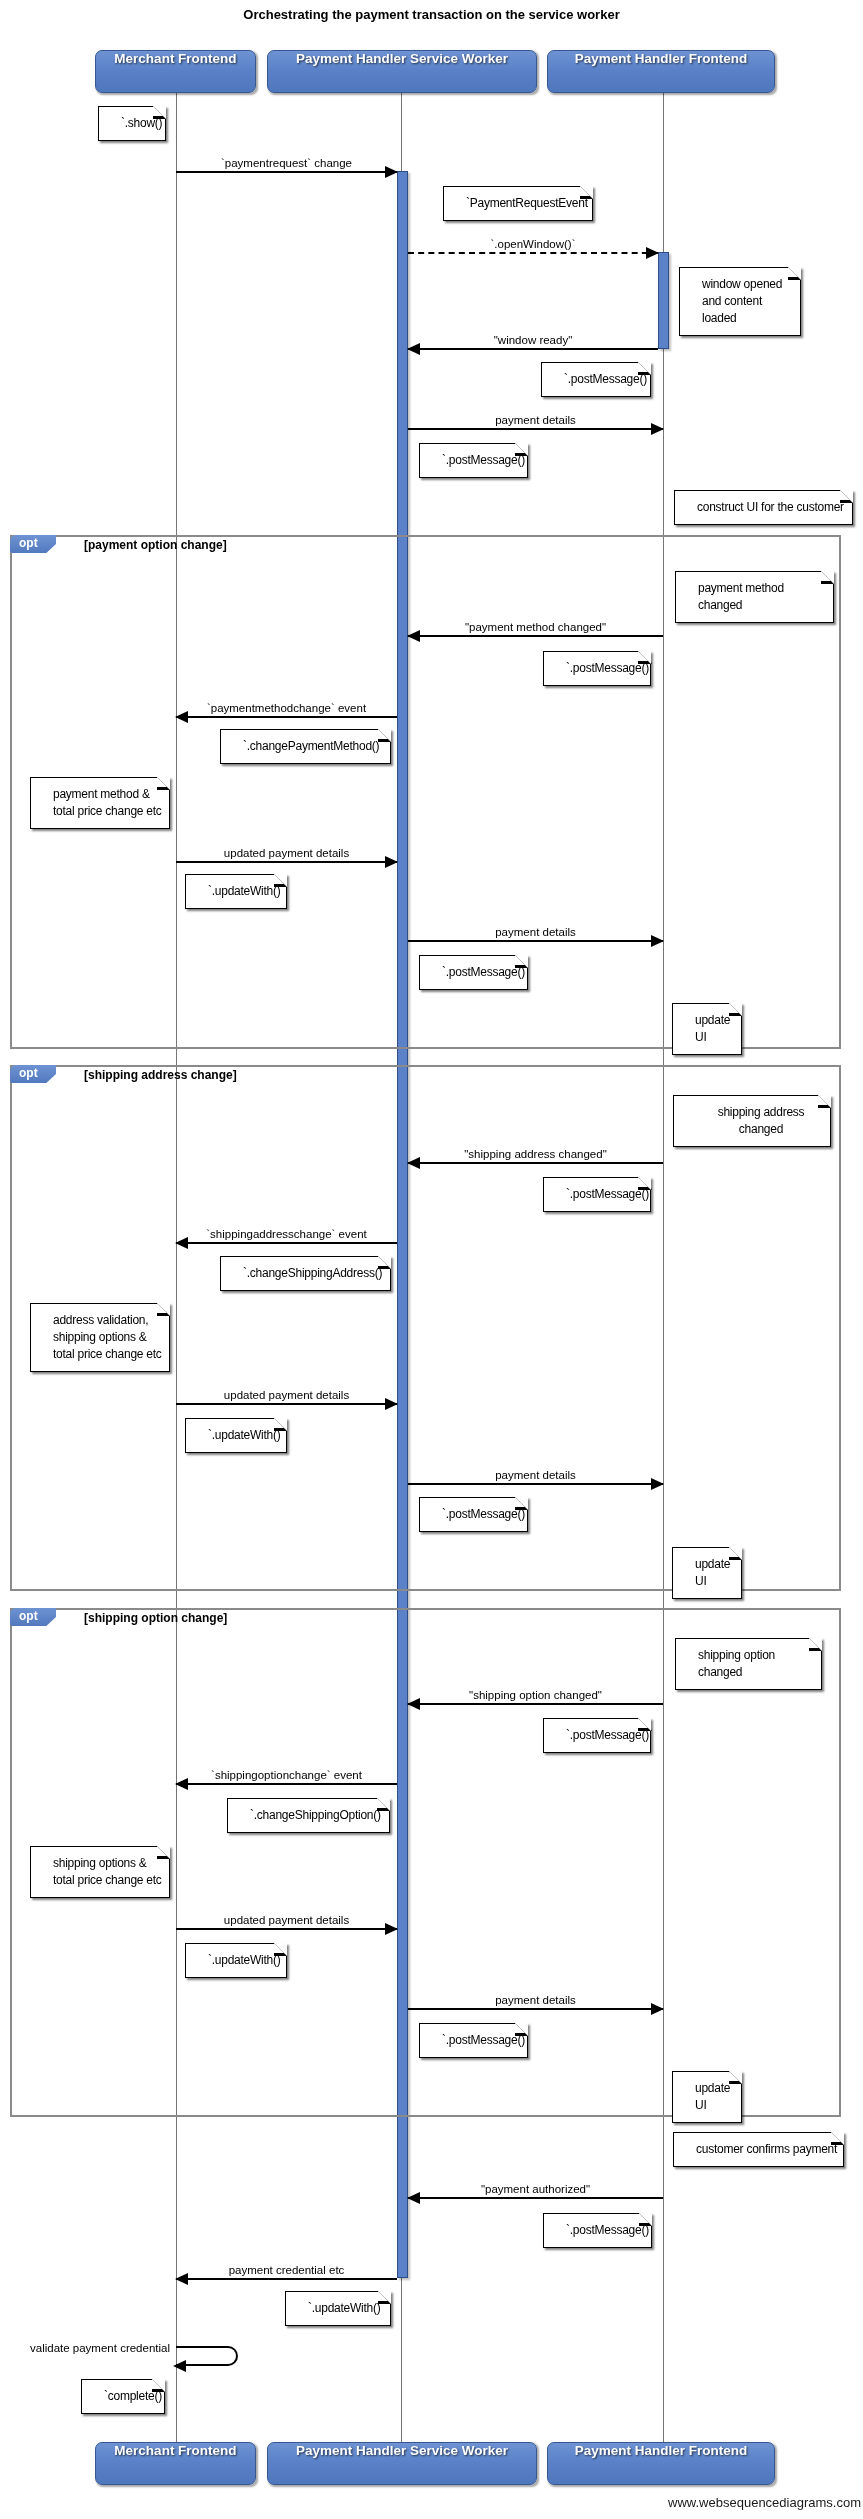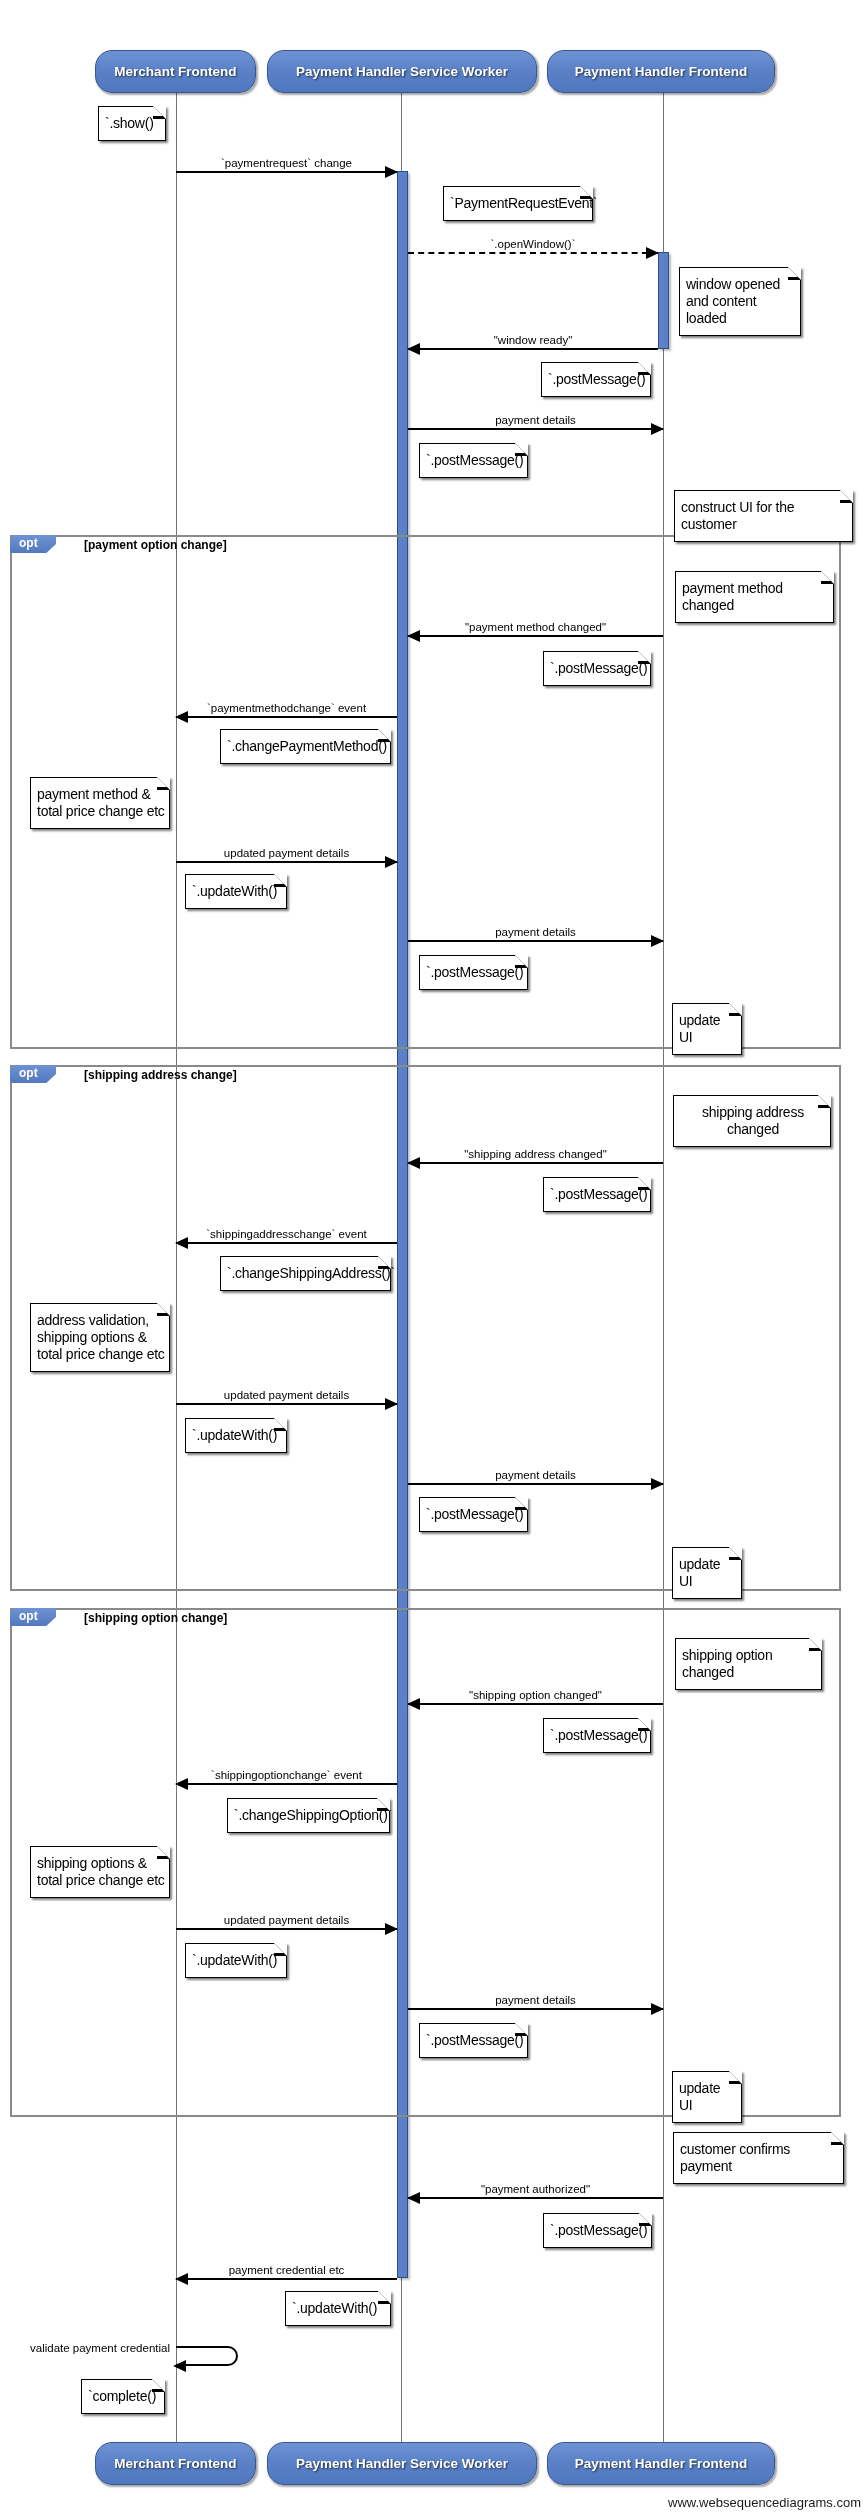--- a/index.html
+++ b/index.html
@@ -1,22 +1,22 @@
 <!DOCTYPE html>
 <html><head>
 <meta charset="utf-8">
 <style>
   html,body{margin:0;padding:0;background:#fff;}
   .canvas{position:relative;width:863px;height:2519px;background:#fff;
           font-family:"Liberation Sans",sans-serif;color:#000;overflow:hidden;}
   .abs{position:absolute;}
   .title{left:0;top:7px;width:100%;text-align:center;font-size:13px;font-weight:bold;}
   .participant{height:43px;background:linear-gradient(180deg,#6e93d3 0%,#5b82c9 45%,#4f77bd 100%);
-               border:1px solid #38568f;border-radius:17px;box-sizing:border-box;
-               display:flex;align-items:center;justify-content:center;
+               border:1px solid #38568f;border-radius:7px;box-sizing:border-box;
+               display:flex;justify-content:center;
                color:#fff;font-weight:bold;font-size:13.5px;
                text-shadow:1px 1px 2px rgba(0,0,0,.65);
                box-shadow:1.5px 1.5px 2px rgba(0,0,0,.35);}
   .lifeline{width:1px;background:#757575;}
   .activation{background:#5b82c9;border:1px solid #2f4d86;box-sizing:border-box;
               box-shadow:1.5px 1.5px 2px rgba(0,0,0,.25);}
   .fragment{border:2px solid #8a8a8a;box-sizing:border-box;}
   .frag-tab{position:absolute;left:-2px;top:-2px;width:46px;height:18px;
             background:linear-gradient(180deg,#6e93d3,#5279be);
             color:#fff;font-weight:bold;font-size:12px;line-height:17px;
@@ -28,38 +28,39 @@
   .msg .lbl{position:absolute;left:0;right:0;bottom:2px;text-align:center;
             font-size:11.5px;white-space:nowrap;}
   .msg .line{position:absolute;left:0;right:0;bottom:-2px;height:2px;background:#000;}
   .msg.dashed .line{height:0;background:none;border-bottom:2px dashed #000;}
   .msg .head{position:absolute;bottom:-7px;width:0;height:0;
              border-top:6px solid transparent;border-bottom:6px solid transparent;}
   .msg.right .head{right:-1px;border-left:13px solid #000;}
   .msg.left  .head{left:-1px;border-right:13px solid #000;}
   .note{background:#fff;border:1px solid #000;box-sizing:border-box;
         box-shadow:2px 2px 2px rgba(0,0,0,.5);
-        font-size:14px;letter-spacing:-0.25px;line-height:17px;
-        padding:8px 4px 8px 6px;white-space:pre-line;}
+        font-size:12px;letter-spacing:-0.25px;line-height:17px;
+        padding:8px 4px 8px 22px;white-space:pre-line;}
   .note::before{content:"";position:absolute;top:-1px;right:-1px;width:0;height:0;
                 border-style:solid;border-width:0 13px 13px 0;border-color:#000 #fff;}
   .note::after{content:"";position:absolute;top:-1px;right:2px;width:0;height:0;
                border-style:solid;border-width:0 10px 10px 0;border-color:#fff transparent;}
   .self-loop{border:2px solid #000;border-left:none;border-radius:0 10px 10px 0;box-sizing:border-box;}
   .self-head{position:absolute;left:-3px;bottom:-8px;width:0;height:0;
              border-top:6px solid transparent;border-bottom:6px solid transparent;
              border-right:13px solid #000;}
   .self-label{font-size:11.5px;text-align:right;white-space:nowrap;}
   .footer{right:2px;top:2495px;font-size:13px;color:#1a1a1a;}
 </style>
 </head>
 <body>
 
 <div class="canvas">
 
+  <div class="abs title">Orchestrating the payment transaction on the service worker</div>
 
   <div class="abs lifeline" style="left:176px;top:93px;height:2349px;"></div>
   <div class="abs lifeline" style="left:401px;top:93px;height:2349px;"></div>
   <div class="abs lifeline" style="left:663px;top:93px;height:2349px;"></div>
 
   <div class="abs participant" style="left:95px;top:50px;width:161px;">
       <span>Merchant Frontend</span>
     </div>
   <div class="abs participant" style="left:267px;top:50px;width:270px;">
       <span>Payment Handler Service Worker</span>

